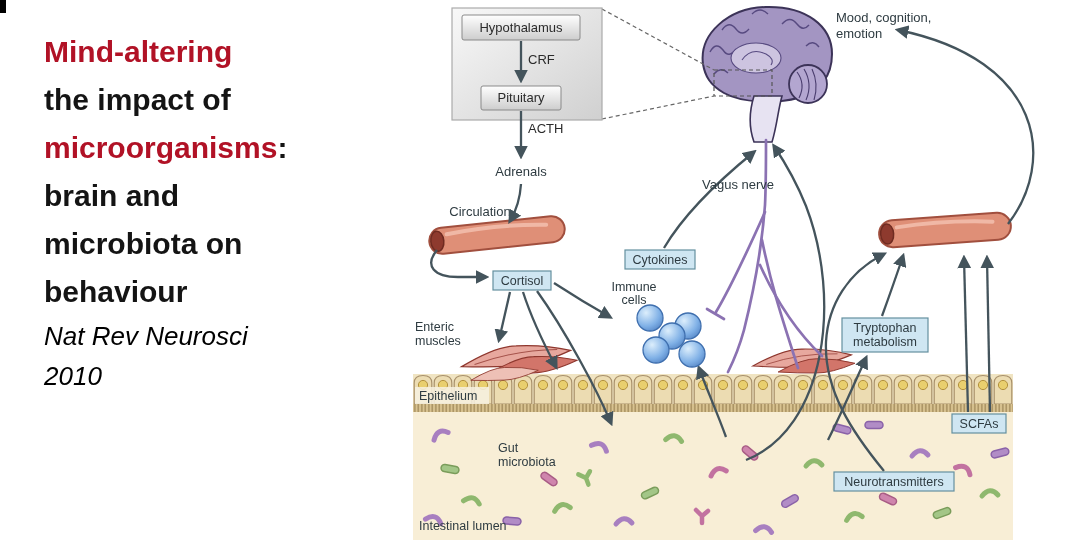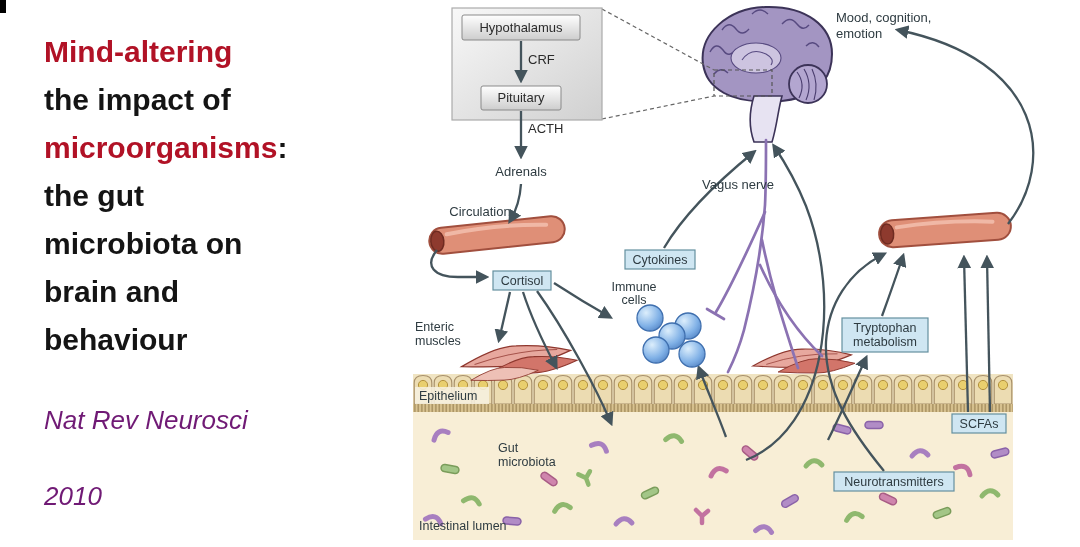--- a/index.html
+++ b/index.html
@@ -2,43 +2,42 @@
 <html><head>
 <meta charset="utf-8">
 <style>
   html,body{margin:0;padding:0;background:#fff;}
   .stage{position:relative;width:1080px;height:547px;background:#fff;overflow:hidden;
          font-family:"Liberation Sans",sans-serif;}
   .corner-mark{position:absolute;left:0;top:0;width:6px;height:13px;background:#000;}
   .left-panel{position:absolute;left:44px;top:28px;width:340px;}
   .title-line{font-size:30px;font-weight:700;line-height:48px;color:#141414;white-space:nowrap;}
   .red{color:#b11226;}
-  .citation-line{font-size:26px;font-style:italic;line-height:40px;color:#701a75;white-space:nowrap;margin-top:36px;}
+  .citation-line{font-size:26px;font-style:italic;line-height:40px;color:#000000;white-space:nowrap;}
   svg.diagram{position:absolute;left:0;top:0;}
   .t{font-family:"Liberation Sans",sans-serif;font-size:13px;fill:#2e3b41;}
   .tsm{font-size:12.5px;}
   .tm{text-anchor:middle;}
   .hpa-t{fill:#2b2b2b;}
   .lblbox{fill:#cfe6f2;stroke:#64909f;stroke-width:1.2;}
   .arrow{fill:none;stroke:#44545c;stroke-width:2.3;}
   .vagus{fill:none;stroke:#8b72b2;stroke-width:2.7;stroke-linecap:round;}
 </style>
 </head>
 <body>
 
 <div class="stage">
   <div class="corner-mark"></div>
 
   <div class="left-panel">
     <div class="title-line red">Mind-altering</div>
     <div class="title-line">the impact of</div>
     <div class="title-line"><span class="red">microorganisms</span><span>:</span></div>
-    <div class="title-line">the gut</div>
+    <div class="title-line">brain and</div>
     <div class="title-line">microbiota on</div>
-    <div class="title-line">brain and</div>
     <div class="title-line">behaviour</div>
     <div class="citation-line">Nat Rev Neurosci</div>
     <div class="citation-line">2010</div>
   </div>
 
   <svg class="diagram" width="1080" height="547" viewBox="0 0 1080 547">
     <defs>
       <marker id="arr" markerWidth="6" markerHeight="6" viewBox="0 0 10 10" refX="7.5" refY="5" orient="auto">
         <path d="M0 0 L10 5 L0 10 Z" fill="#44545c"></path>
       </marker>

